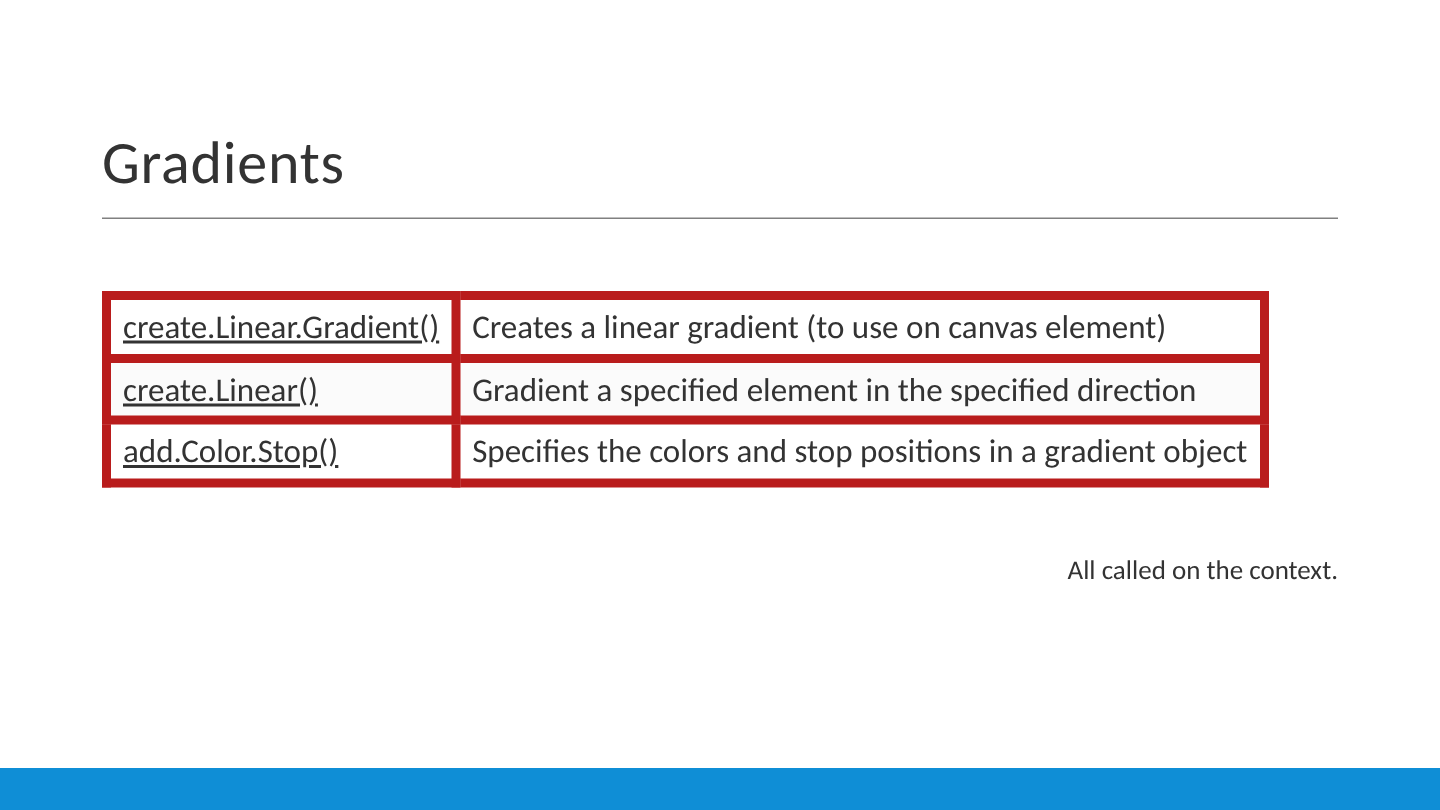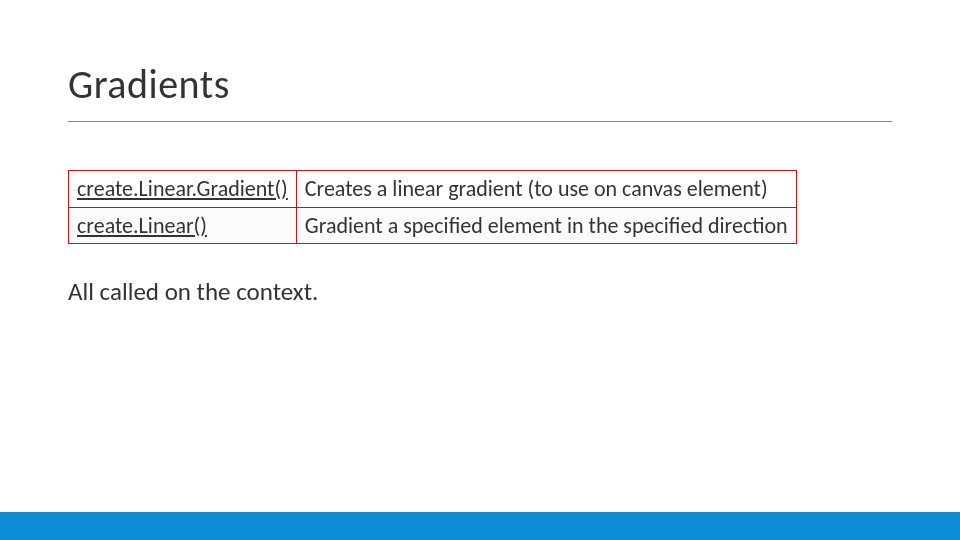--- a/index.html
+++ b/index.html
@@ -7,21 +7,21 @@
       width: 960px;
       height: 540px;
       font-family: "Segoe UI", "Calibri", Arial, sans-serif;
       background: #ffffff;
       position: relative;
       overflow: hidden;
     }
     .slide {
       width: 960px;
       height: 540px;
-      padding: 60px 68px 0 68px;
+      padding: 84px 68px 0 68px;
       position: relative;
     }
     .title {
       font-size: 40px;
       font-weight: 300;
       color: #333333;
       letter-spacing: 0.5px;
       padding-bottom: 8px;
     }
     .title-divider {
@@ -34,36 +34,37 @@
       border-collapse: collapse;
       margin-bottom: 30px;
       width: auto;
     }
     .api-table td {
       padding: 4px 8px 4px 8px;
       vertical-align: top;
       font-size: 22px;
       color: #333333;
       line-height: 1.25;
-      border: 1px solid #b91c1c;
+      border: 6px solid #b91c1c;
     }
     .api-table tr:nth-child(even) td {
       background: #fbfbfb;
     }
     .api-table td:first-child {
       white-space: nowrap;
     }
     .api-link {
       color: #333333;
       text-decoration: underline;
     }
     .footer-text {
-      font-size: 25px;
+      font-size: 18px;
       color: #333333;
-      margin-top: 32px;
+      margin-top: 44px;
+      text-align: right;
     }
     .bottom-bar {
       position: absolute;
       left: 0;
       bottom: 0;
       width: 100%;
       height: 28px;
       background: #0f8ed6;
     }
   </style>
@@ -77,19 +78,23 @@
   <table class="api-table">
     <tbody>
       <tr>
         <td><span class="api-link">create.Linear.Gradient()</span></td>
         <td>Creates a linear gradient (to use on canvas element)</td>
       </tr>
       <tr>
         <td><span class="api-link">create.Linear()</span></td>
         <td>Gradient a specified element in the specified direction</td>
       </tr>
+      <tr>
+        <td><span class="api-link">add.Color.Stop()</span></td>
+        <td>Specifies the colors and stop positions in a gradient object</td>
+      </tr>
     </tbody>
   </table>
 
   <p class="footer-text">All called on the context.</p>
 
   <div class="bottom-bar"></div>
 </div>
 
 </body></html>

